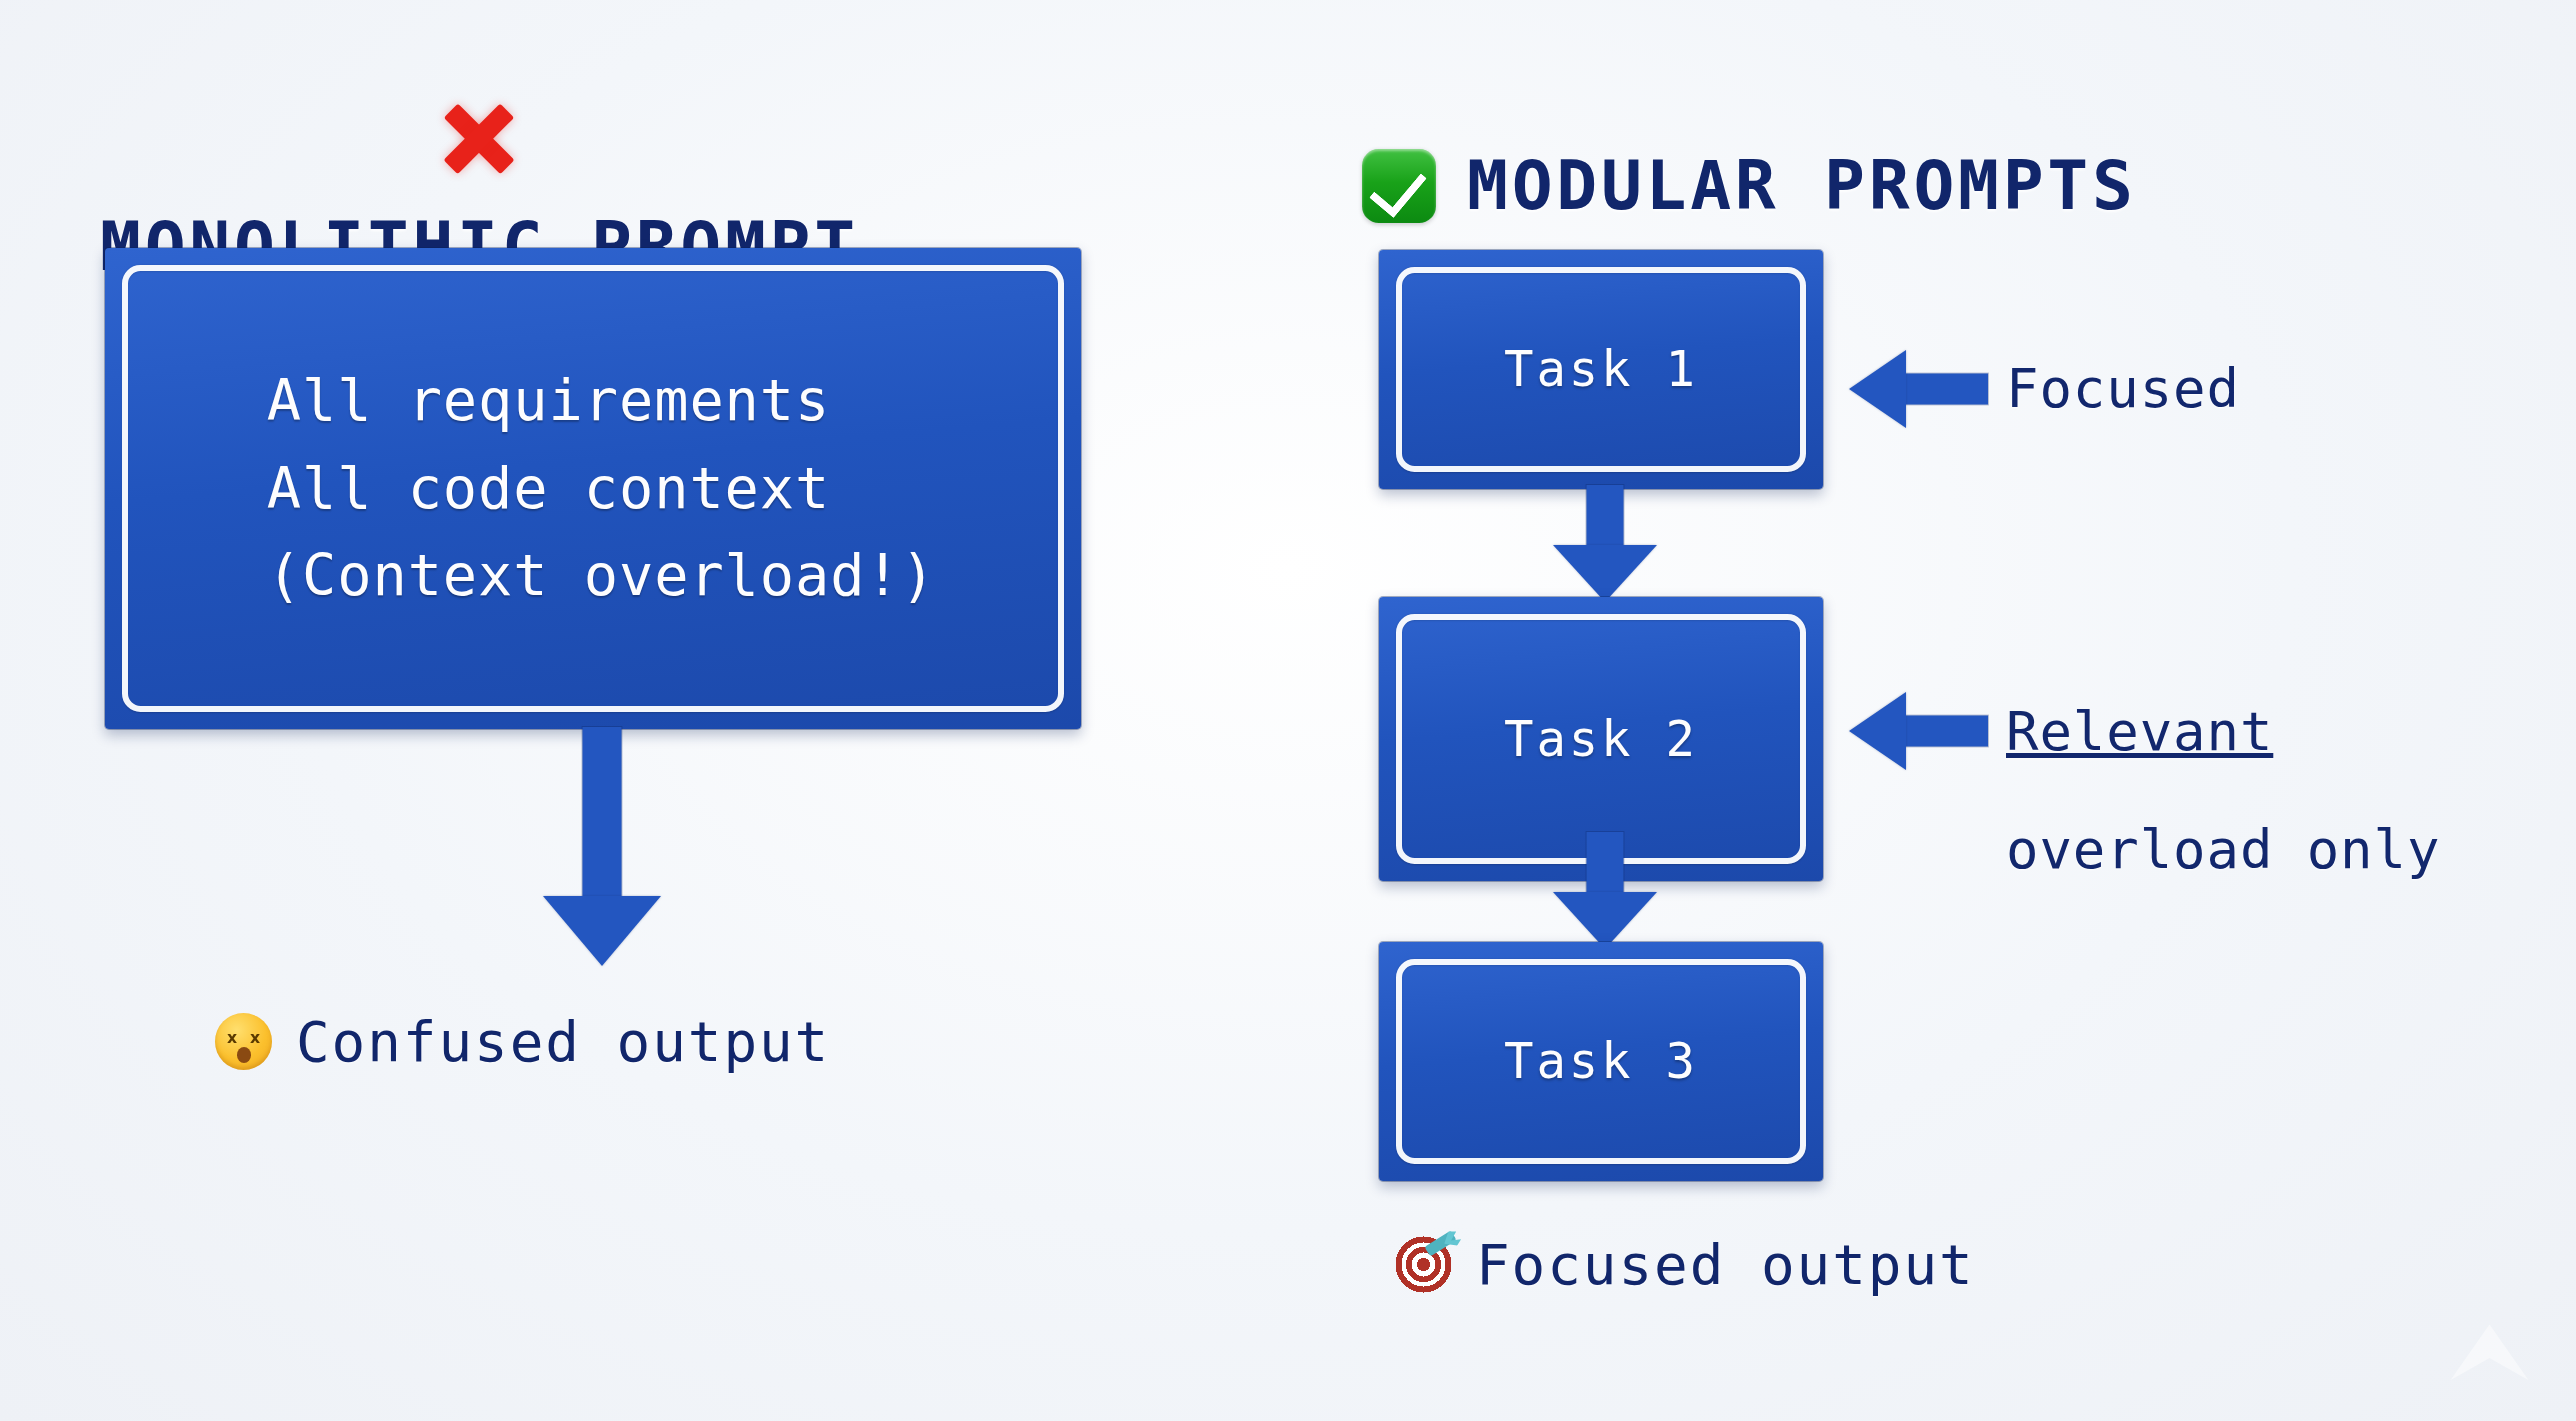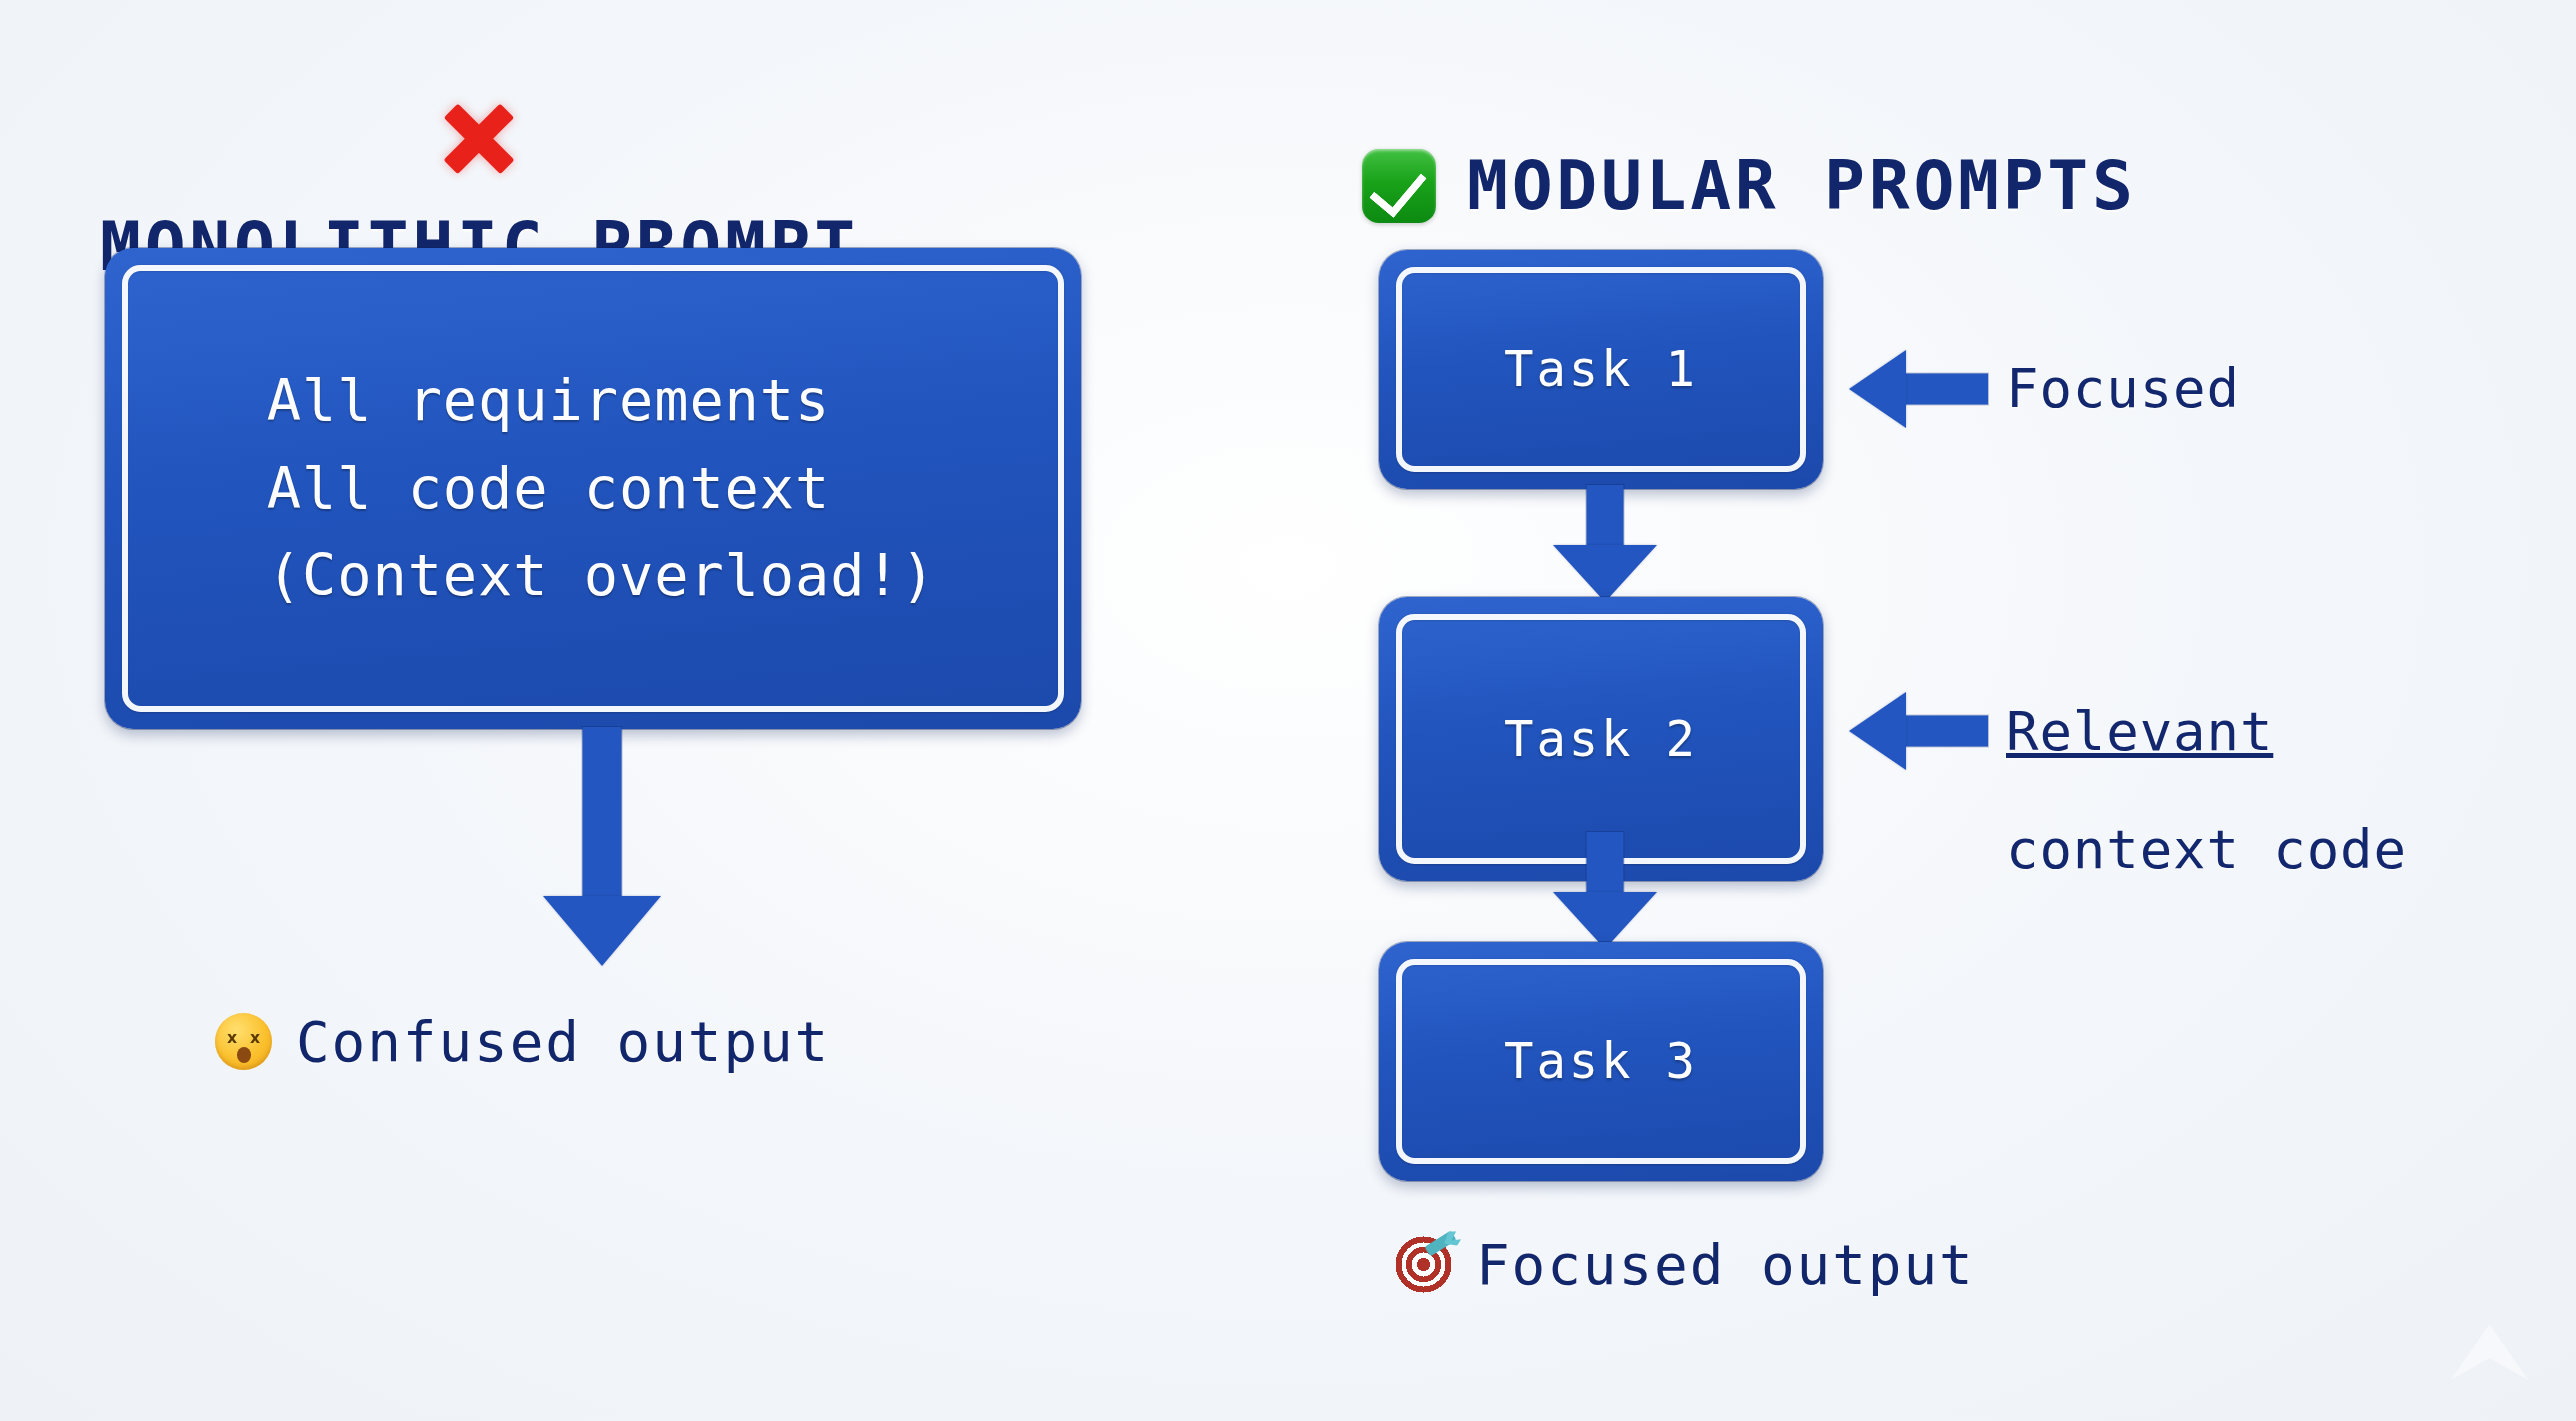--- a/index.html
+++ b/index.html
@@ -84,21 +84,21 @@
     border-right: 8.3px solid #ffffff;
     border-bottom: 8.3px solid #ffffff;
     transform: rotate(40deg);
     border-radius: 1.9px;
   }
 
   
   .sign {
     position: absolute;
     background: linear-gradient(175deg,#2f64cf 0%,#2154bd 45%,#1c49ab 100%);
-    border-radius: 28px;
+    border-radius: 4px;
     box-shadow: 0 5.6px 13px rgba(18,40,95,0.28), 0 0 0 0.9px rgba(10,32,90,0.35);
     display: flex;
     align-items: center;
     justify-content: center;
   }
   .sign-inner {
     position: absolute;
     inset: 16.7px;
     border: 6.5px solid rgba(255,255,255,0.95);
     border-radius: 18.5px;
@@ -375,21 +375,21 @@
     <div class="stem" style="width:89px; height:31px;"></div>
     <div class="head" style="border-top-width:39px; border-bottom-width:39px; border-right-width:57px;"></div>
   </div>
   <div class="callout" style="left:2006px; top:353px;">Focused</div>
 
   <div class="arrow-left" style="left:1849px; top:692px; width:139px; height:78px;">
     <div class="stem" style="width:89px; height:31px;"></div>
     <div class="head" style="border-top-width:39px; border-bottom-width:39px; border-right-width:57px;"></div>
   </div>
   <div class="callout" style="left:2006px; top:696px;text-decoration:underline;">Relevant</div>
-  <div class="callout" style="left:2006px; top:814px;">context code</div>
+  <div class="callout" style="left:2006px; top:814px;">overload only</div>
 
   <div class="outcome" style="left:1395px; top:1232px;">
     <span class="emoji emoji-target">
       <span class="dart"></span>
       <span class="fletch"></span>
     </span>
     <span class="outcome-text">Focused output</span>
   </div>
 
   <svg class="watermark" viewBox="0 0 120 100">

